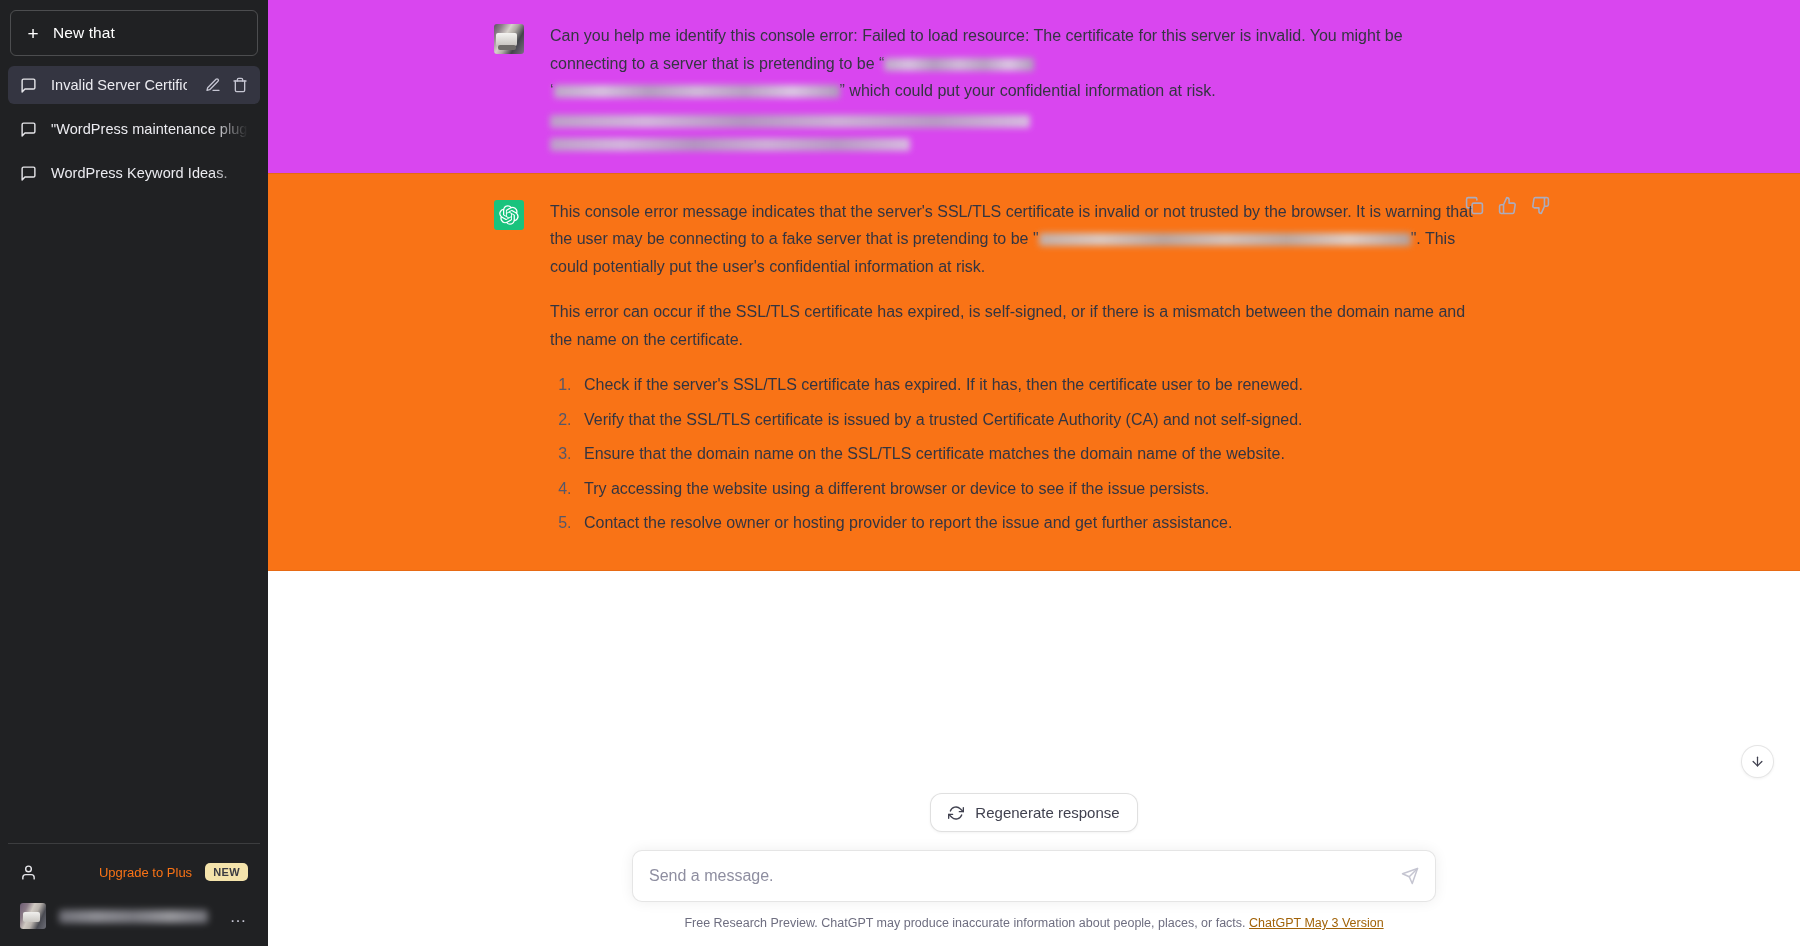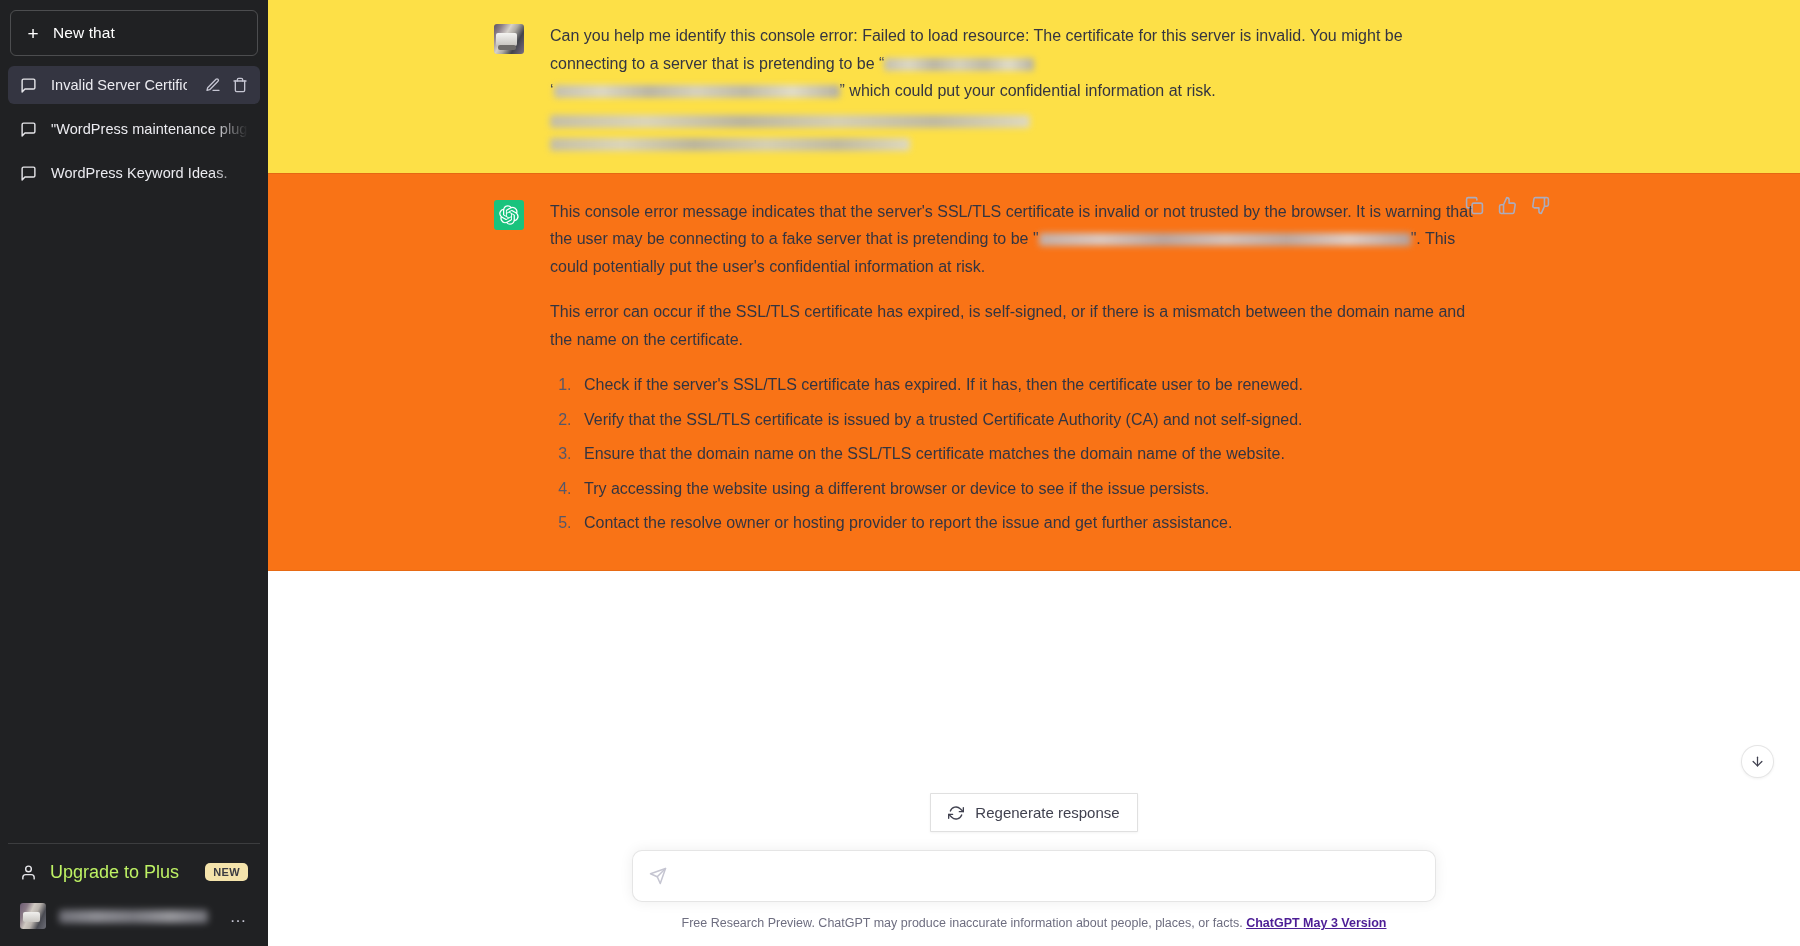--- a/index.html
+++ b/index.html
@@ -51,21 +51,21 @@
   .chat-actions { display: flex; gap: 11px; flex: 0 0 auto; padding-left: 4px; }
   .chat-item:not(.active) .chat-actions { display: none; }
   .action-icon { width: 16px; height: 16px; color: #c5c5d2; cursor: pointer; display:flex; }
 
   .sidebar-spacer { flex: 1 1 auto; }
   .sidebar-bottom { border-top: 1px solid rgba(255,255,255,0.13); padding-top: 6px; }
   .bottom-row {
     display: flex; align-items: center; gap: 13px;
     height: 44px; padding: 0 12px; border-radius: 6px; cursor: pointer;
   }
-  .bottom-label { font-size: 18px; color: #bef264; flex: 1 1 auto; }
+  .bottom-label { font-size: 13px; color: #f97316; flex: 1 1 auto; text-align: right; }
   .new-badge {
     background: #f4e3ab; color: #3b3b42; font-size: 11px; font-weight: 700;
     letter-spacing: .4px; border-radius: 5px; padding: 3px 8px;
   }
   .user-avatar-sm {
     width: 26px; height: 26px; border-radius: 3px; flex: 0 0 26px;
     background:
       linear-gradient(115deg, #6b5a72 0%, #8a7a86 22%, #cfc9c2 40%, #b9b3ad 55%, #4a4b52 75%, #6e6f78 100%);
     position: relative; overflow: hidden;
   }
@@ -78,21 +78,21 @@
     background: linear-gradient(90deg,#8b8b95,#b4b4bc,#9a9aa3,#c2c2c8,#8f8f98);
     filter: blur(3.5px); opacity: .75; margin-right: 8px;
   }
   .dots { color: #c5c5d2; font-size: 17px; letter-spacing: 1.6px; line-height: 1; }
 
   
   .main { flex: 1 1 auto; height: 946px; display: flex; flex-direction: column; position: relative; background: #fff; }
   .thread { flex: 1 1 auto; overflow: hidden; position: relative; }
 
   .msg { display: flex; justify-content: center; width: 100%; }
-  .msg.user { background: #fde047; }
+  .msg.user { background: #d946ef; }
   .msg.assistant { background: #f97316; border-top: 1px solid rgba(0,0,0,0.08); border-bottom: 1px solid rgba(0,0,0,0.07); }
   .msg-inner {
     display: flex; gap: 26px; width: 100%; max-width: 1080px;
     padding: 24px 0 26px 0; position: relative;
   }
   .msg.user .msg-inner { padding: 22px 0 22px 0; }
 
   .avatar { flex: 0 0 30px; width: 30px; height: 30px; border-radius: 3px; margin-top: 2px; overflow: hidden; position: relative; }
   .avatar.photo {
     background: linear-gradient(120deg,#5d5263 0%,#8d8089 18%,#d6d1cb 38%,#aeaaa4 52%,#43444b 72%,#7b6f84 100%);
@@ -136,21 +136,21 @@
   .msg-action { width: 19px; height: 19px; color: #acacbe; cursor: pointer; display: flex; }
 
   
   .composer-wrap {
     flex: 0 0 auto; background: #fff; position: relative;
     padding: 22px 0 16px 0; display: flex; flex-direction: column; align-items: center;
   }
   .regen-btn {
     display: flex; align-items: center; gap: 11px;
     border: 1px solid rgba(0,0,0,0.12); background: #fff;
-    border-radius: 1px; padding: 10px 17px; cursor: pointer;
+    border-radius: 12px; padding: 10px 17px; cursor: pointer;
     font-size: 15px; color: #40414f; box-shadow: 0 1px 3px rgba(0,0,0,0.05);
     margin-bottom: 18px;
     margin-top: 32px;
   }
   .regen-icon { width: 16px; height: 16px; color: #40414f; display: flex; }
 
   .input-box {
     width: 804px; display: flex; align-items: center;
     border: 1px solid rgba(0,0,0,0.1); border-radius: 10px;
     background: #fff; box-shadow: 0 0 14px rgba(0,0,0,0.07);
@@ -159,21 +159,21 @@
   .input-box input {
     flex: 1 1 auto; border: none; outline: none; background: transparent;
     font-family: "Liberation Sans", sans-serif; font-size: 16px; color: #343541;
   }
   .input-box input::placeholder { color: #8e8ea0; }
   .send-icon { width: 18px; height: 18px; color: #c5c5d1; cursor: pointer; display: flex; }
 
   .footer-note {
     margin-top: 14px; font-size: 12.5px; color: #6e6e80; text-align: center;
   }
-  .footer-note a { color: #4c1d95; text-decoration: underline; font-weight: bold; }
+  .footer-note a { color: #a16207; text-decoration: underline; }
 
   .scroll-btn {
     position: absolute; right: 26px; bottom: 168px;
     width: 33px; height: 33px; border-radius: 50%;
     border: 1px solid rgba(0,0,0,0.1); background: #fff;
     display: flex; align-items: center; justify-content: center;
     cursor: pointer; color: #40414f; box-shadow: 0 1px 3px rgba(0,0,0,0.06);
   }
 </style>
 </head>
@@ -332,20 +332,21 @@
           <svg viewBox="0 0 24 24" fill="none" stroke="currentColor" stroke-width="2" stroke-linecap="round" stroke-linejoin="round" width="16" height="16">
               <polyline points="23 4 23 10 17 10"></polyline>
               <polyline points="1 20 1 14 7 14"></polyline>
               <path d="M3.51 9a9 9 0 0 1 14.85-3.36L23 10M1 14l4.64 4.36A9 9 0 0 0 20.49 15"></path>
             </svg>
         </span>
         <span>Regenerate response</span>
       </div>
 
       <div class="input-box">
+        <input type="text" placeholder="Send a message." style="">
         <span class="send-icon">
           <svg viewBox="0 0 24 24" fill="none" stroke="currentColor" stroke-width="2" stroke-linecap="round" stroke-linejoin="round" width="18" height="18">
               <line x1="22" y1="2" x2="11" y2="13"></line>
               <polygon points="22 2 15 22 11 13 2 9 22 2"></polygon>
             </svg>
         </span>
       </div>
 
       <div class="footer-note">
         <span>Free Research Preview. ChatGPT may produce inaccurate information about people, places, or facts.</span>

